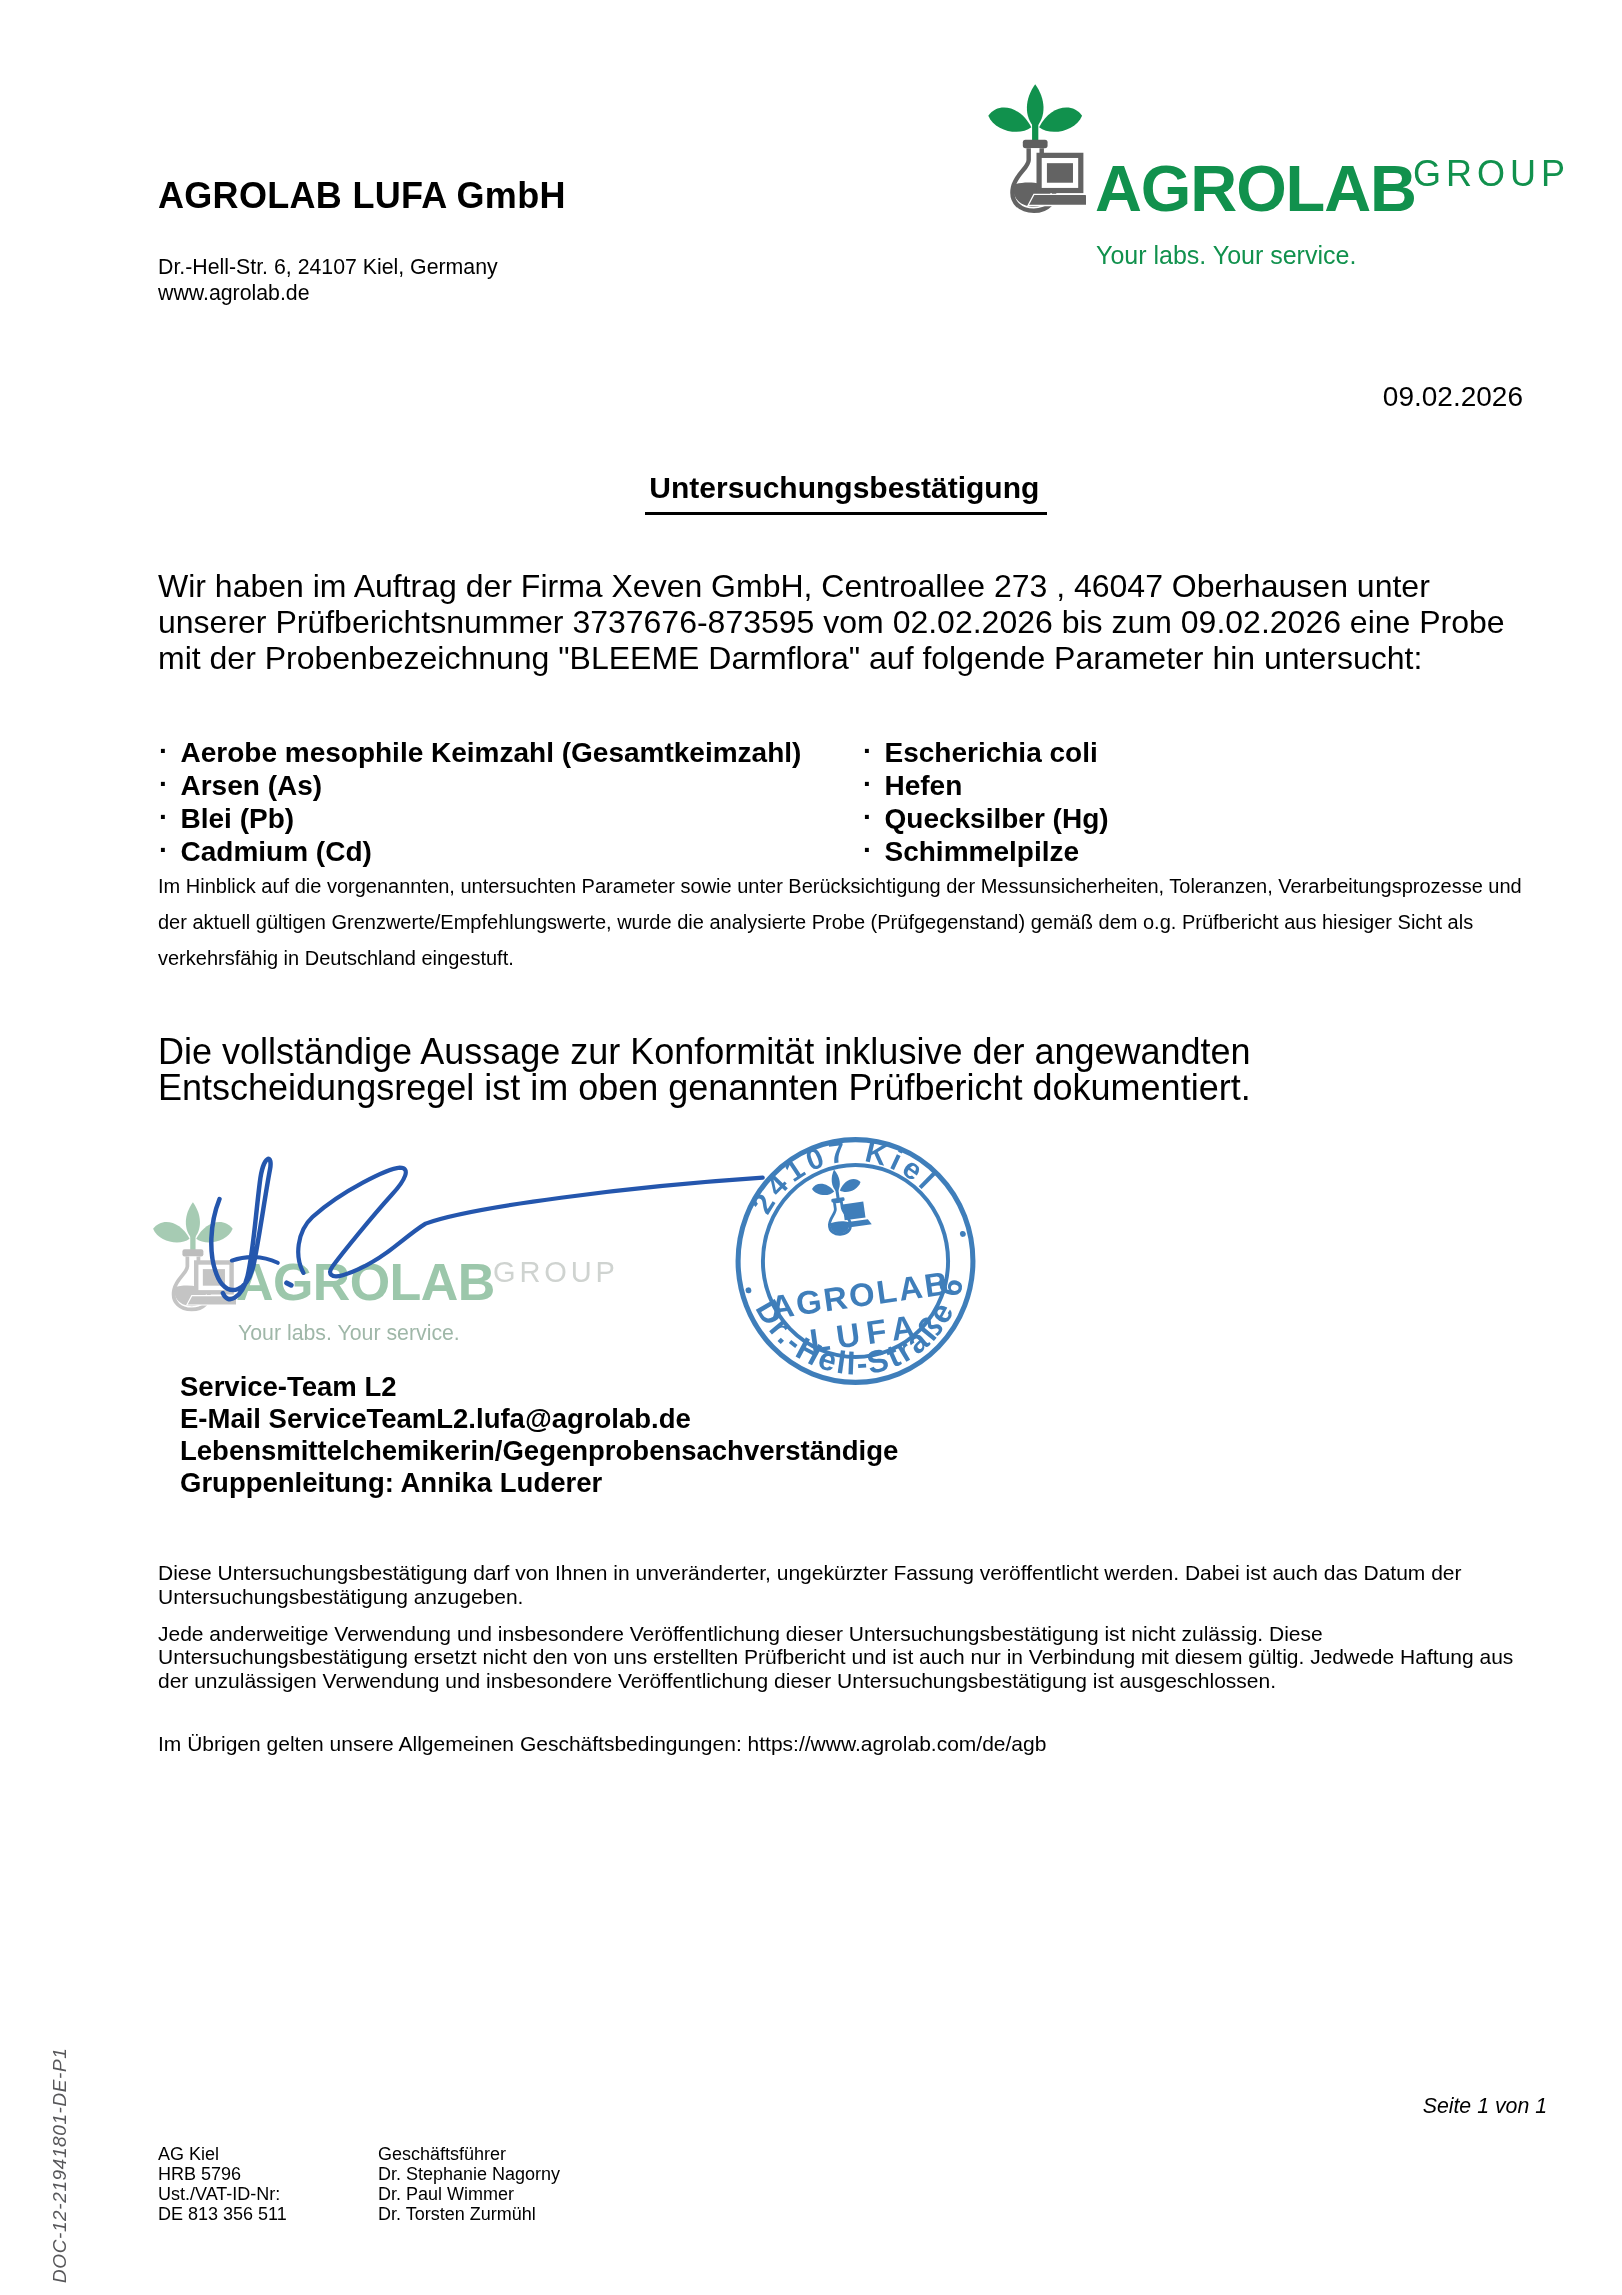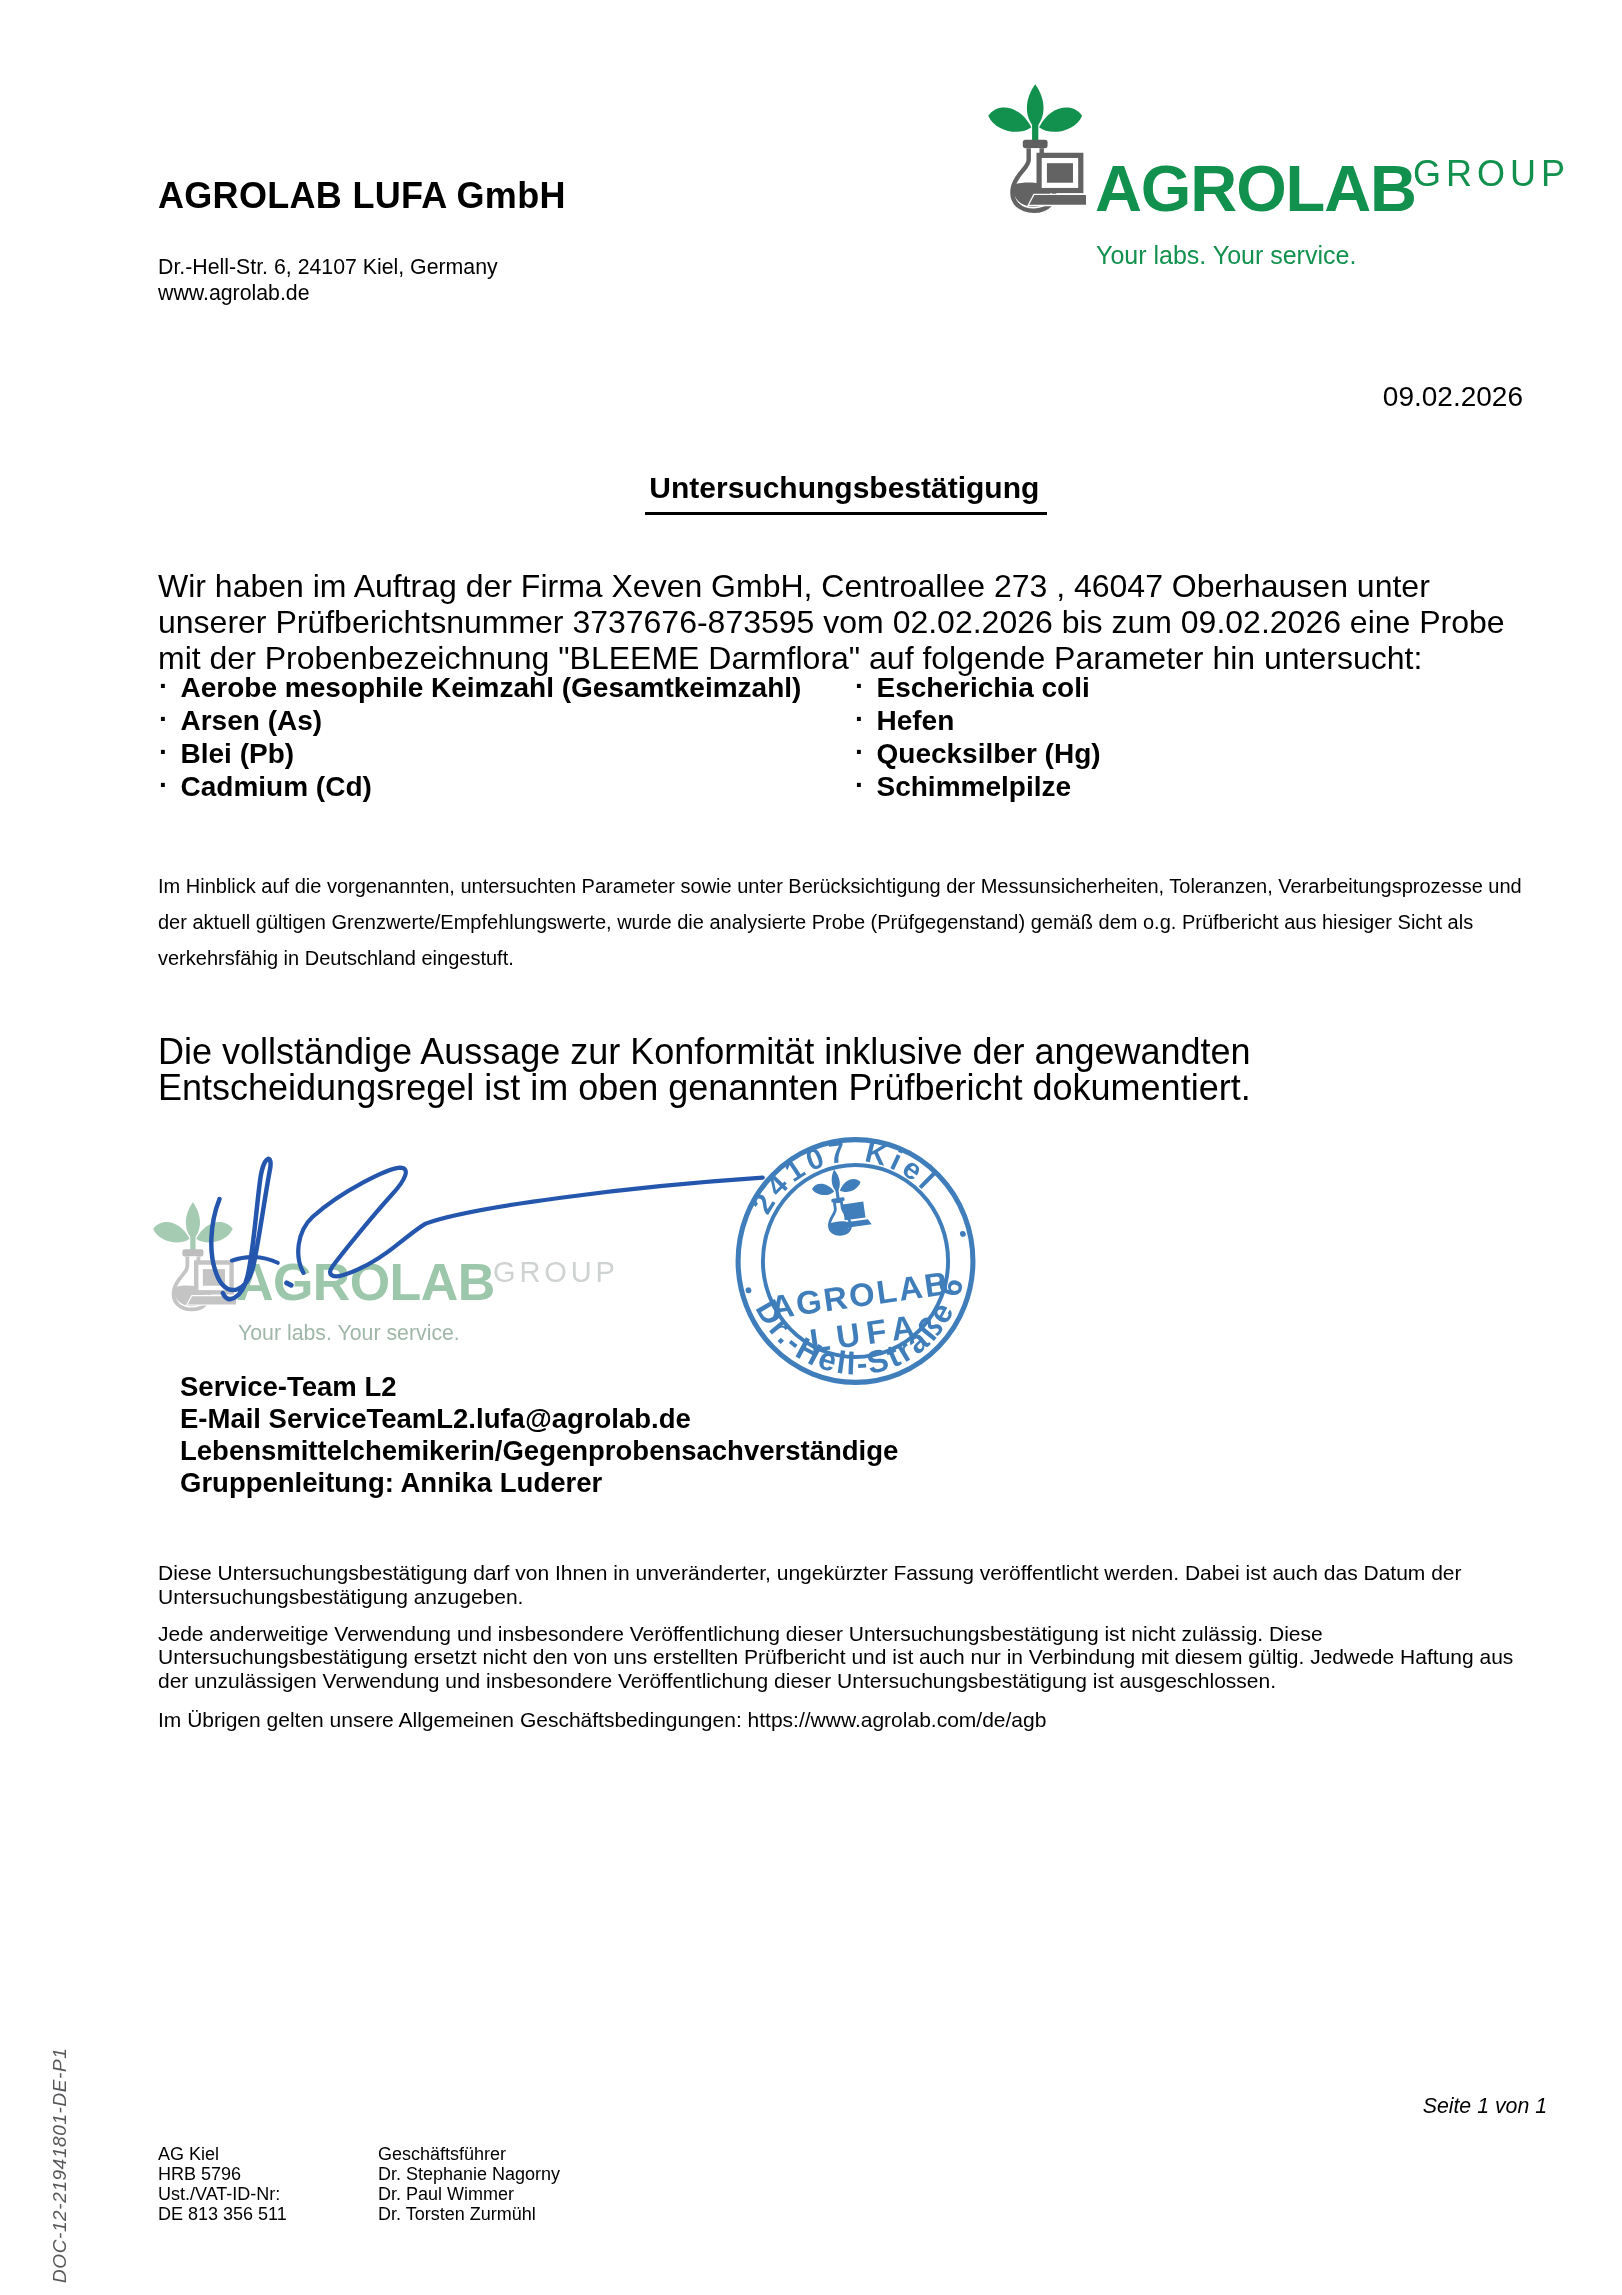--- a/index.html
+++ b/index.html
@@ -24,21 +24,21 @@
   .logo-top .group   { position:absolute; left:426px; top:73px; font-size:36px; line-height:36px; font-weight:400; color:#11914d; letter-spacing:5px; }
   .logo-top .tagline { position:absolute; left:109px; top:158px; font-size:25px; color:#11914d; }
 
   
   .date   { right:99px; top:381px; font-size:28px; }
   .title-wrap { left:158px; top:471px; width:1376px; text-align:center; }
   .title-wrap span { display:inline-block; font-size:30px; font-weight:bold; border-bottom:3.9px solid #000; padding:0 7.9px 6.7px 4.5px; }
 
   .intro  { left:158px; top:556px; width:1376px; font-size:32px; line-height:36px;margin-top:12px; }
 
-  .params { left:158px; top:671px; width:1376px; display:grid; grid-template-columns:696px auto; column-gap:0; }
+  .params { left:158px; top:736px; width:1376px; display:grid; grid-template-columns:696px auto; column-gap:8px; }
   .params ul { margin:0; padding:0; list-style:none; }
   .params li { font-size:28px; line-height:33px; font-weight:bold; padding-left:22.5px; position:relative; }
   .params li::before { content:"·"; position:absolute; left:1.1px; top:-2.2px; font-weight:bold; }
 
   .assessment { left:158px; top:868px; width:1376px; font-size:20px; line-height:36px; font-weight:normal; }
   .conformity { left:158px; top:1034px; width:1376px; font-size:36px; line-height:36px; }
 
   
   .watermark { left:150px; top:1195px; width:483px; height:157px; }
   .watermark .brand   { position:absolute; left:86px; top:61px; font-size:52px; line-height:52px; font-weight:bold; color:#9cc7ab; letter-spacing:-0.6px; }
@@ -47,21 +47,21 @@
 
   .signature-svg { left:202px; top:1143px; width:567px; height:168px; }
   .stamp-svg     { left:733px; top:1135px; width:245px; height:252px; }
 
   .signer { left:180px; top:1371px; font-size:27.5px; line-height:32px; font-weight:bold; }
 
   
   .legal { left:158px; top:1561px; width:1387px; font-size:21px; line-height:23.6px; }
   .legal p { margin:0; }
   .legal p + p { margin-top:13.5px; }
-  .legal p.last { margin-top:16px; }
+  .legal p.last { margin-top:40px; }
 
   
   .page-num { right:75px; top:2094px; font-size:21.3px; font-style:italic; }
   .registry { left:158px; top:2144px; display:flex; font-size:18px; line-height:20px; }
   .registry .col1 { width:220px; }
   .doc-id {
     left:49px; top:2283px;
     transform:rotate(-90deg); transform-origin:0 0;
     font-size:19px; font-style:italic; color:#57575a; letter-spacing:0.6px;
     white-space:nowrap;

